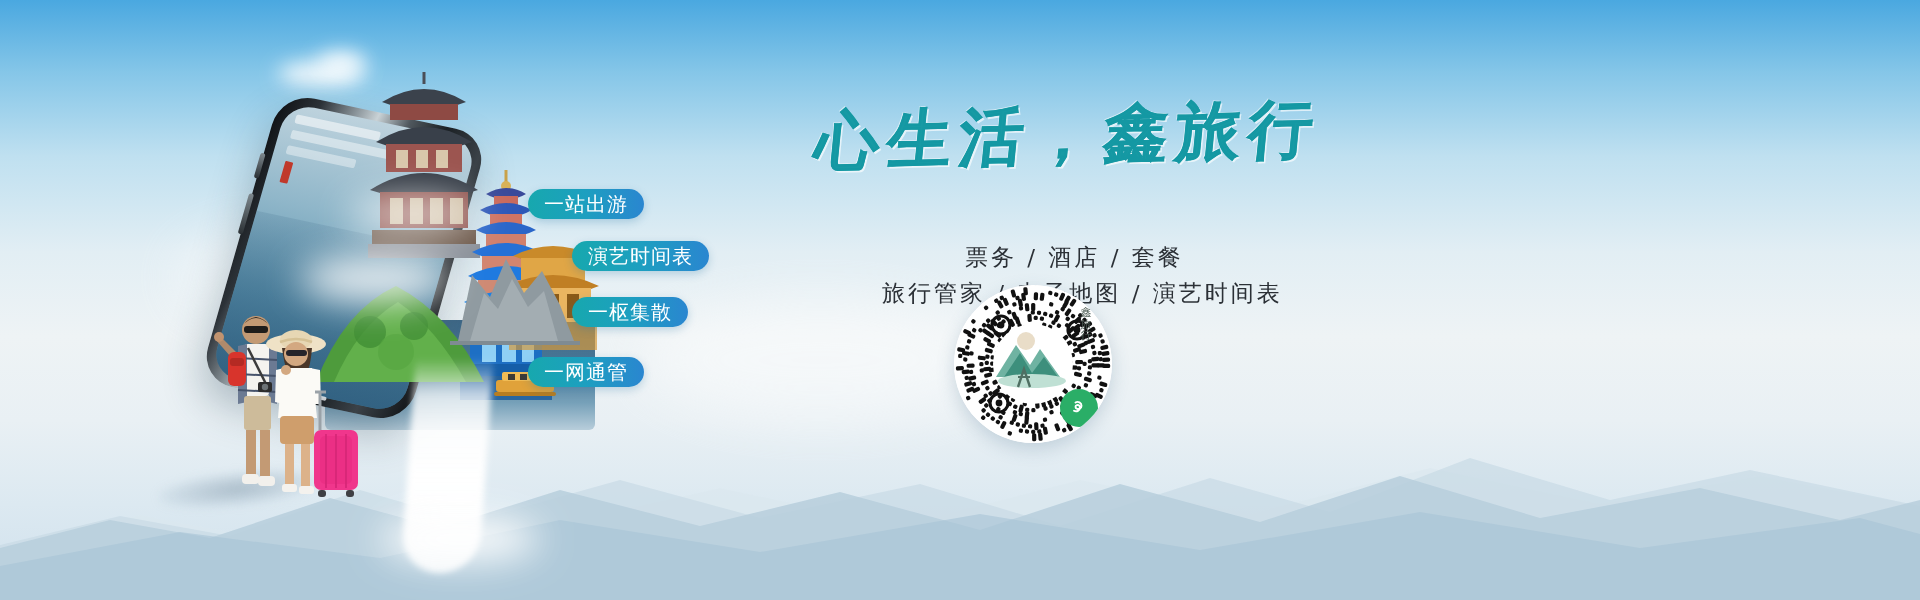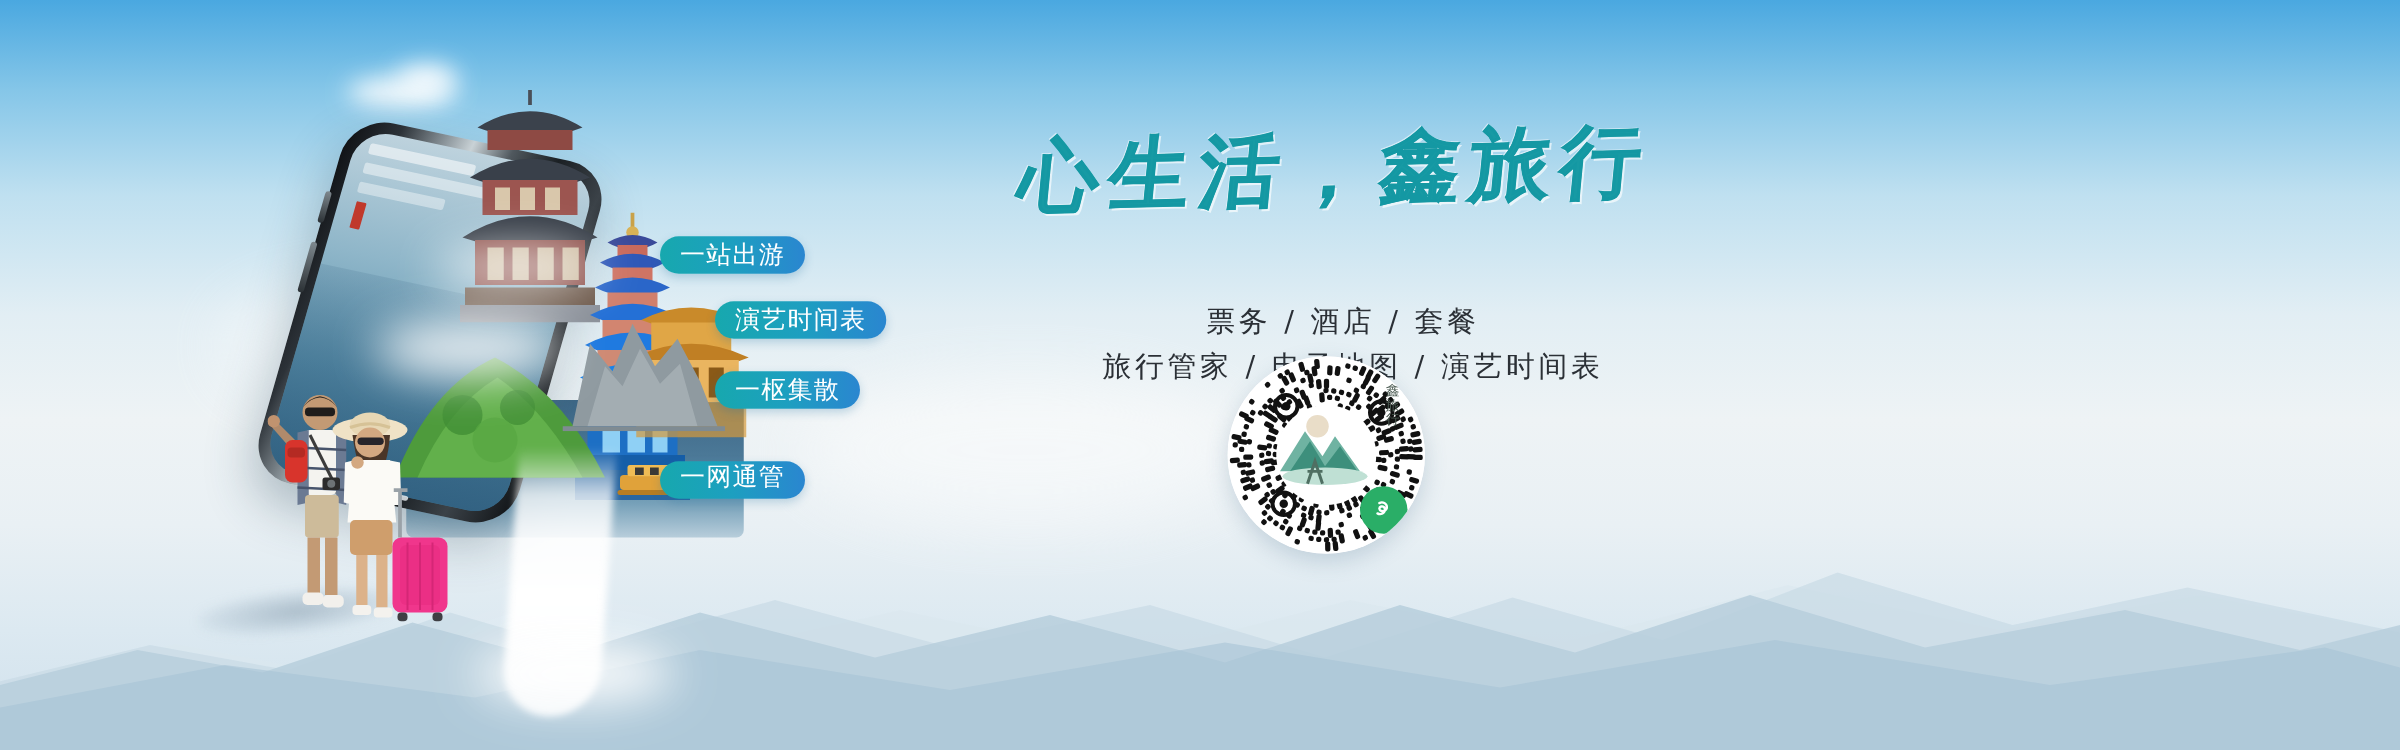--- a/index.html
+++ b/index.html
@@ -66,21 +66,21 @@
   .fpill{
     position:absolute;height:30px;line-height:30px;
     border-radius:16px;color:#ffffff;font-size:20px;letter-spacing:1px;
     padding:0 16px;white-space:nowrap;text-align:center;
     background:linear-gradient(90deg,#17a8ae 0%,#1d9fc0 50%,#2a86d0 100%);
     box-shadow:0 3px 8px rgba(30,110,160,.25);
   }
   .fpill.p1{left:8px;  top:4px;}
   .fpill.p2{left:52px; top:56px;}
   .fpill.p3{left:52px; top:112px;}
-  .fpill.p4{left:8px;  top:184px;font-family:Liberation Mono, monospace;}
+  .fpill.p4{left:8px;  top:172px;}
 
   
   #right-block{position:absolute;left:800px;top:80px;width:700px;height:480px;}
   #headline{
     position:absolute;left:16px;top:12px;
     font-family:"DejaVu Serif","Liberation Serif",serif;
     font-size:64px;font-weight:700;color:#179aa4;letter-spacing:8px;
     white-space:nowrap;
     text-shadow:2px 2px 0 rgba(255,255,255,.65), -1px -1px 0 rgba(255,255,255,.55);
     transform:skewX(-7deg) rotate(-1.5deg);
@@ -96,21 +96,21 @@
   }
   .serv-line{
     position:absolute;color:#2b3036;white-space:nowrap;
     font-family:"DejaVu Serif","Liberation Serif",serif;
     letter-spacing:3px;font-size:23px;
   }
   #serv1{left:165px;top:162px;}
   #serv2{left:82px;top:198px;}
 
   
-  #qr-wrap{position:absolute;left:182px;top:205px;width:158px;height:158px;}
+  #qr-wrap{position:absolute;left:154px;top:205px;width:158px;height:158px;}
   #qr-circle{
     position:absolute;inset:0;border-radius:50%;background:#ffffff;
     box-shadow:0 6px 18px rgba(60,100,130,.22);overflow:hidden;
   }
   #qr-canvas{position:absolute;inset:0;}
   #qr-logo{
     position:absolute;left:34px;top:40px;width:92px;height:70px;
   }
   #qr-badge{
     position:absolute;right:14px;bottom:16px;width:38px;height:38px;border-radius:50%;

